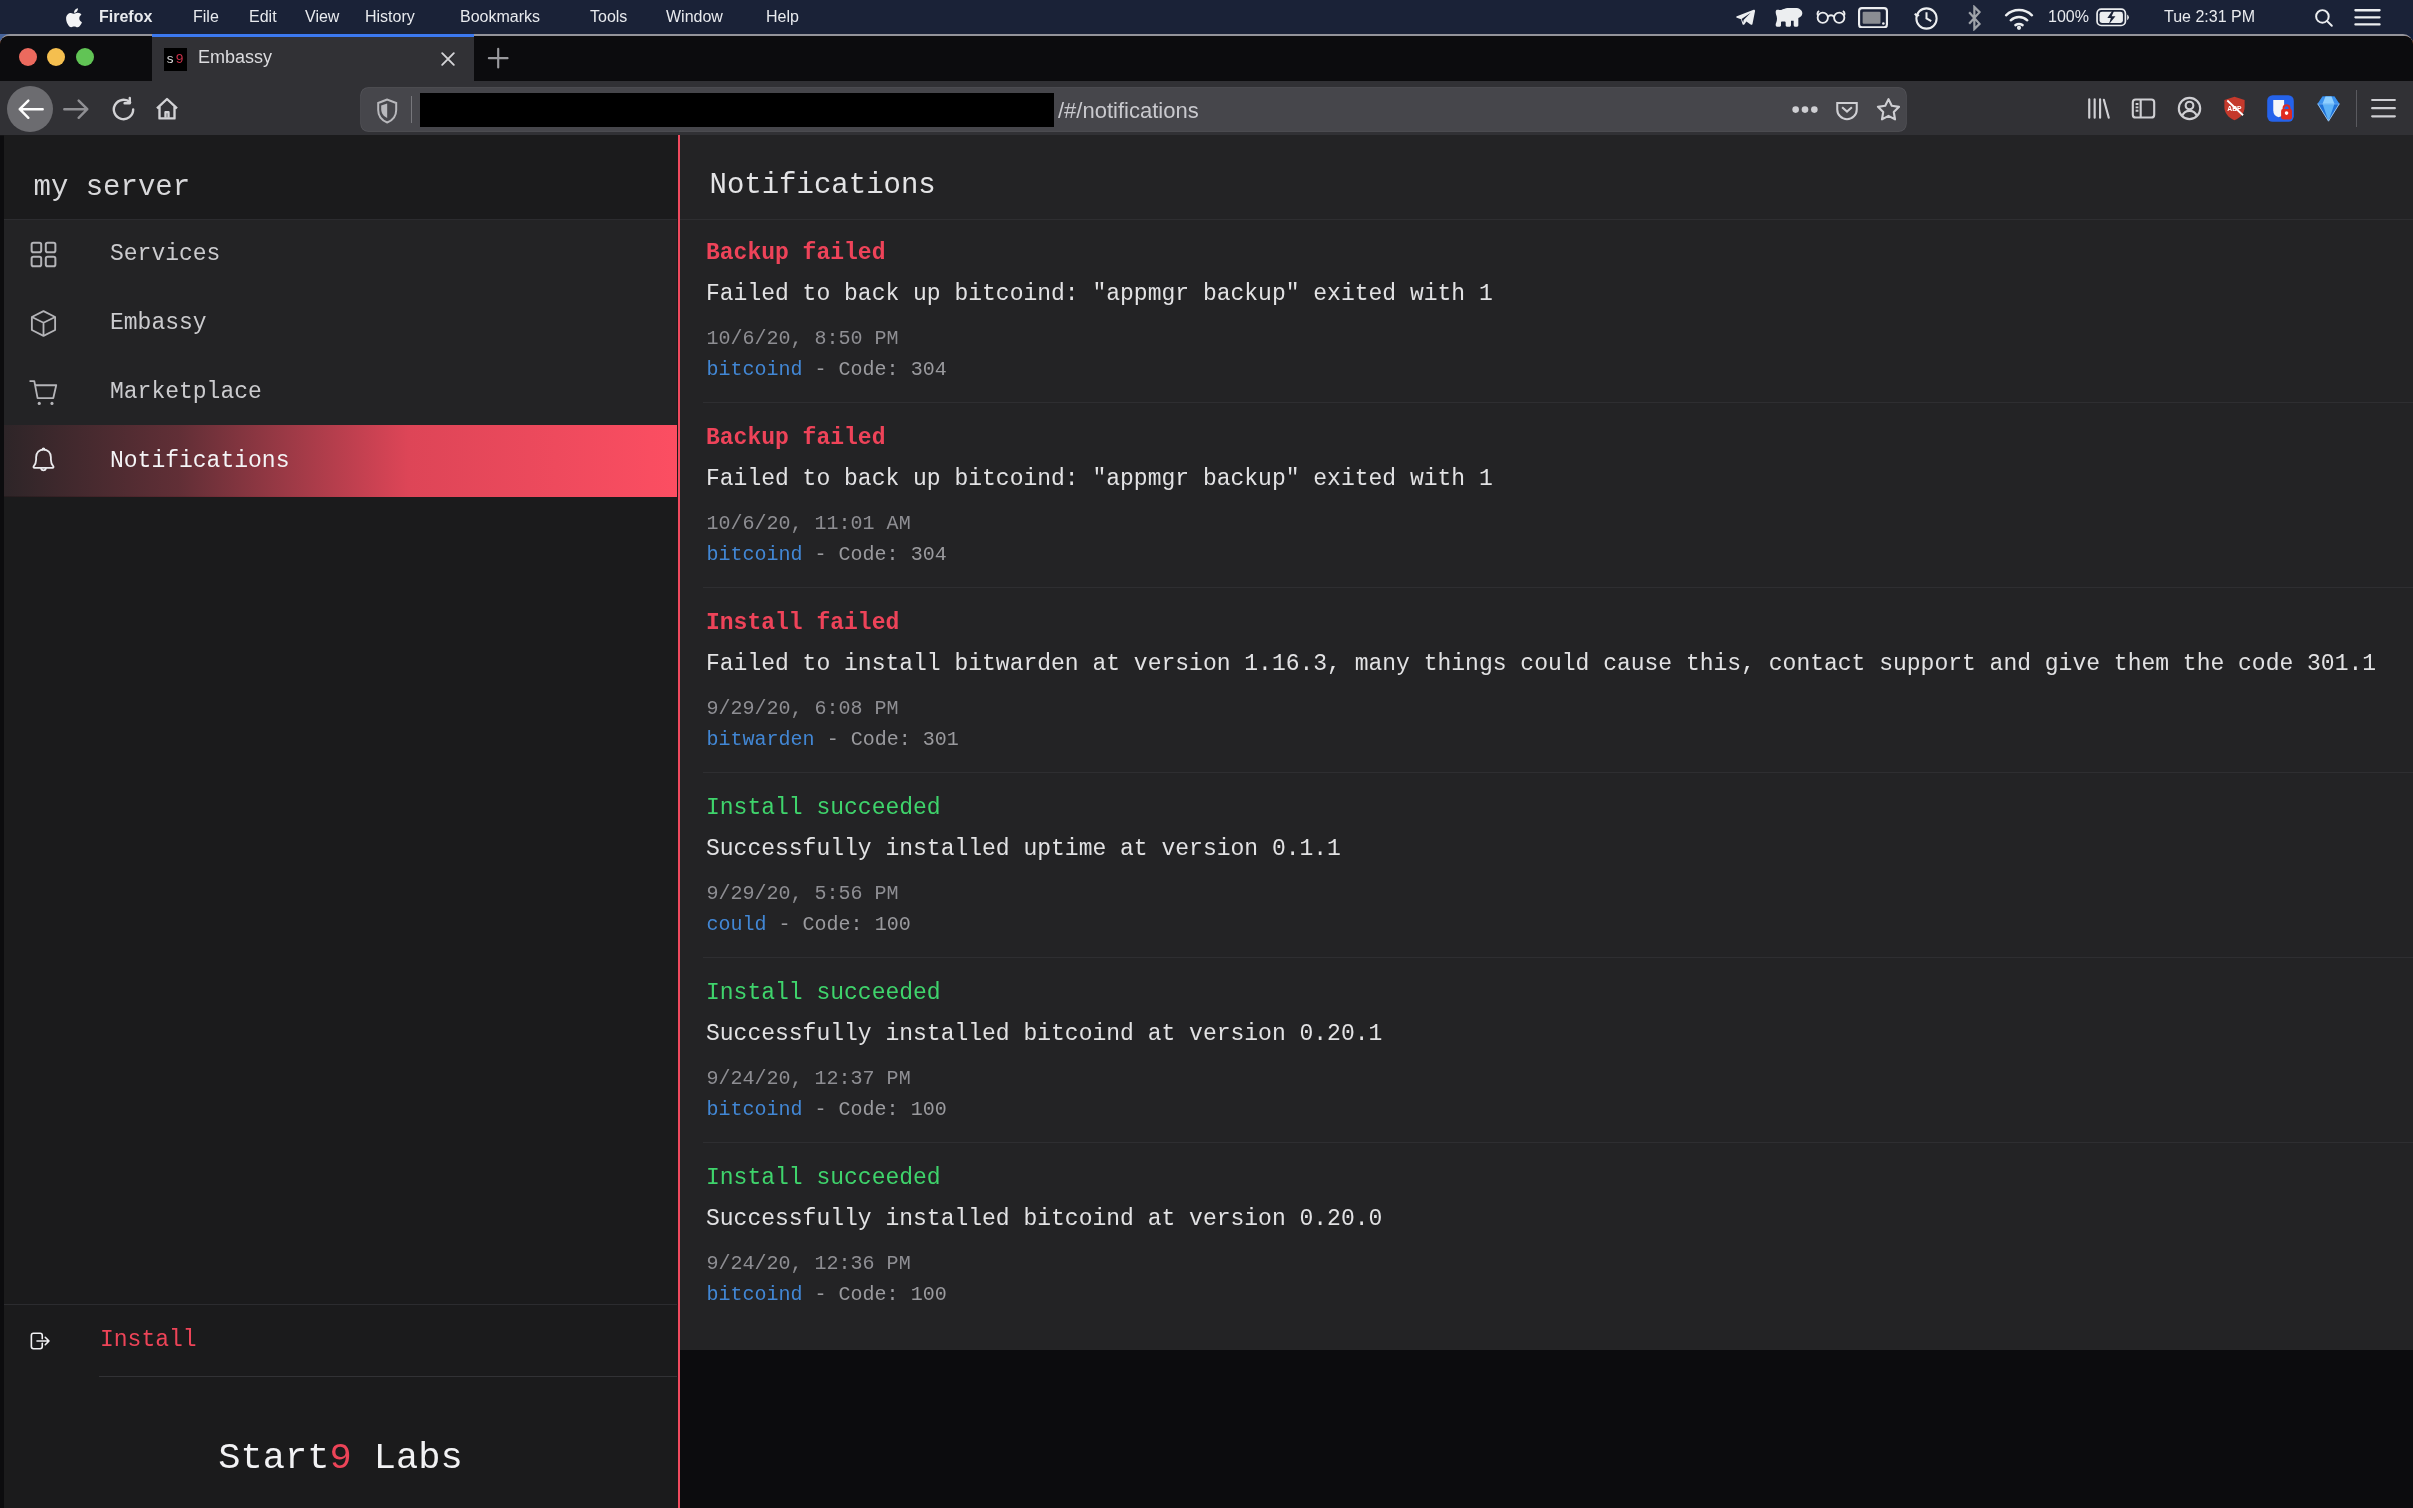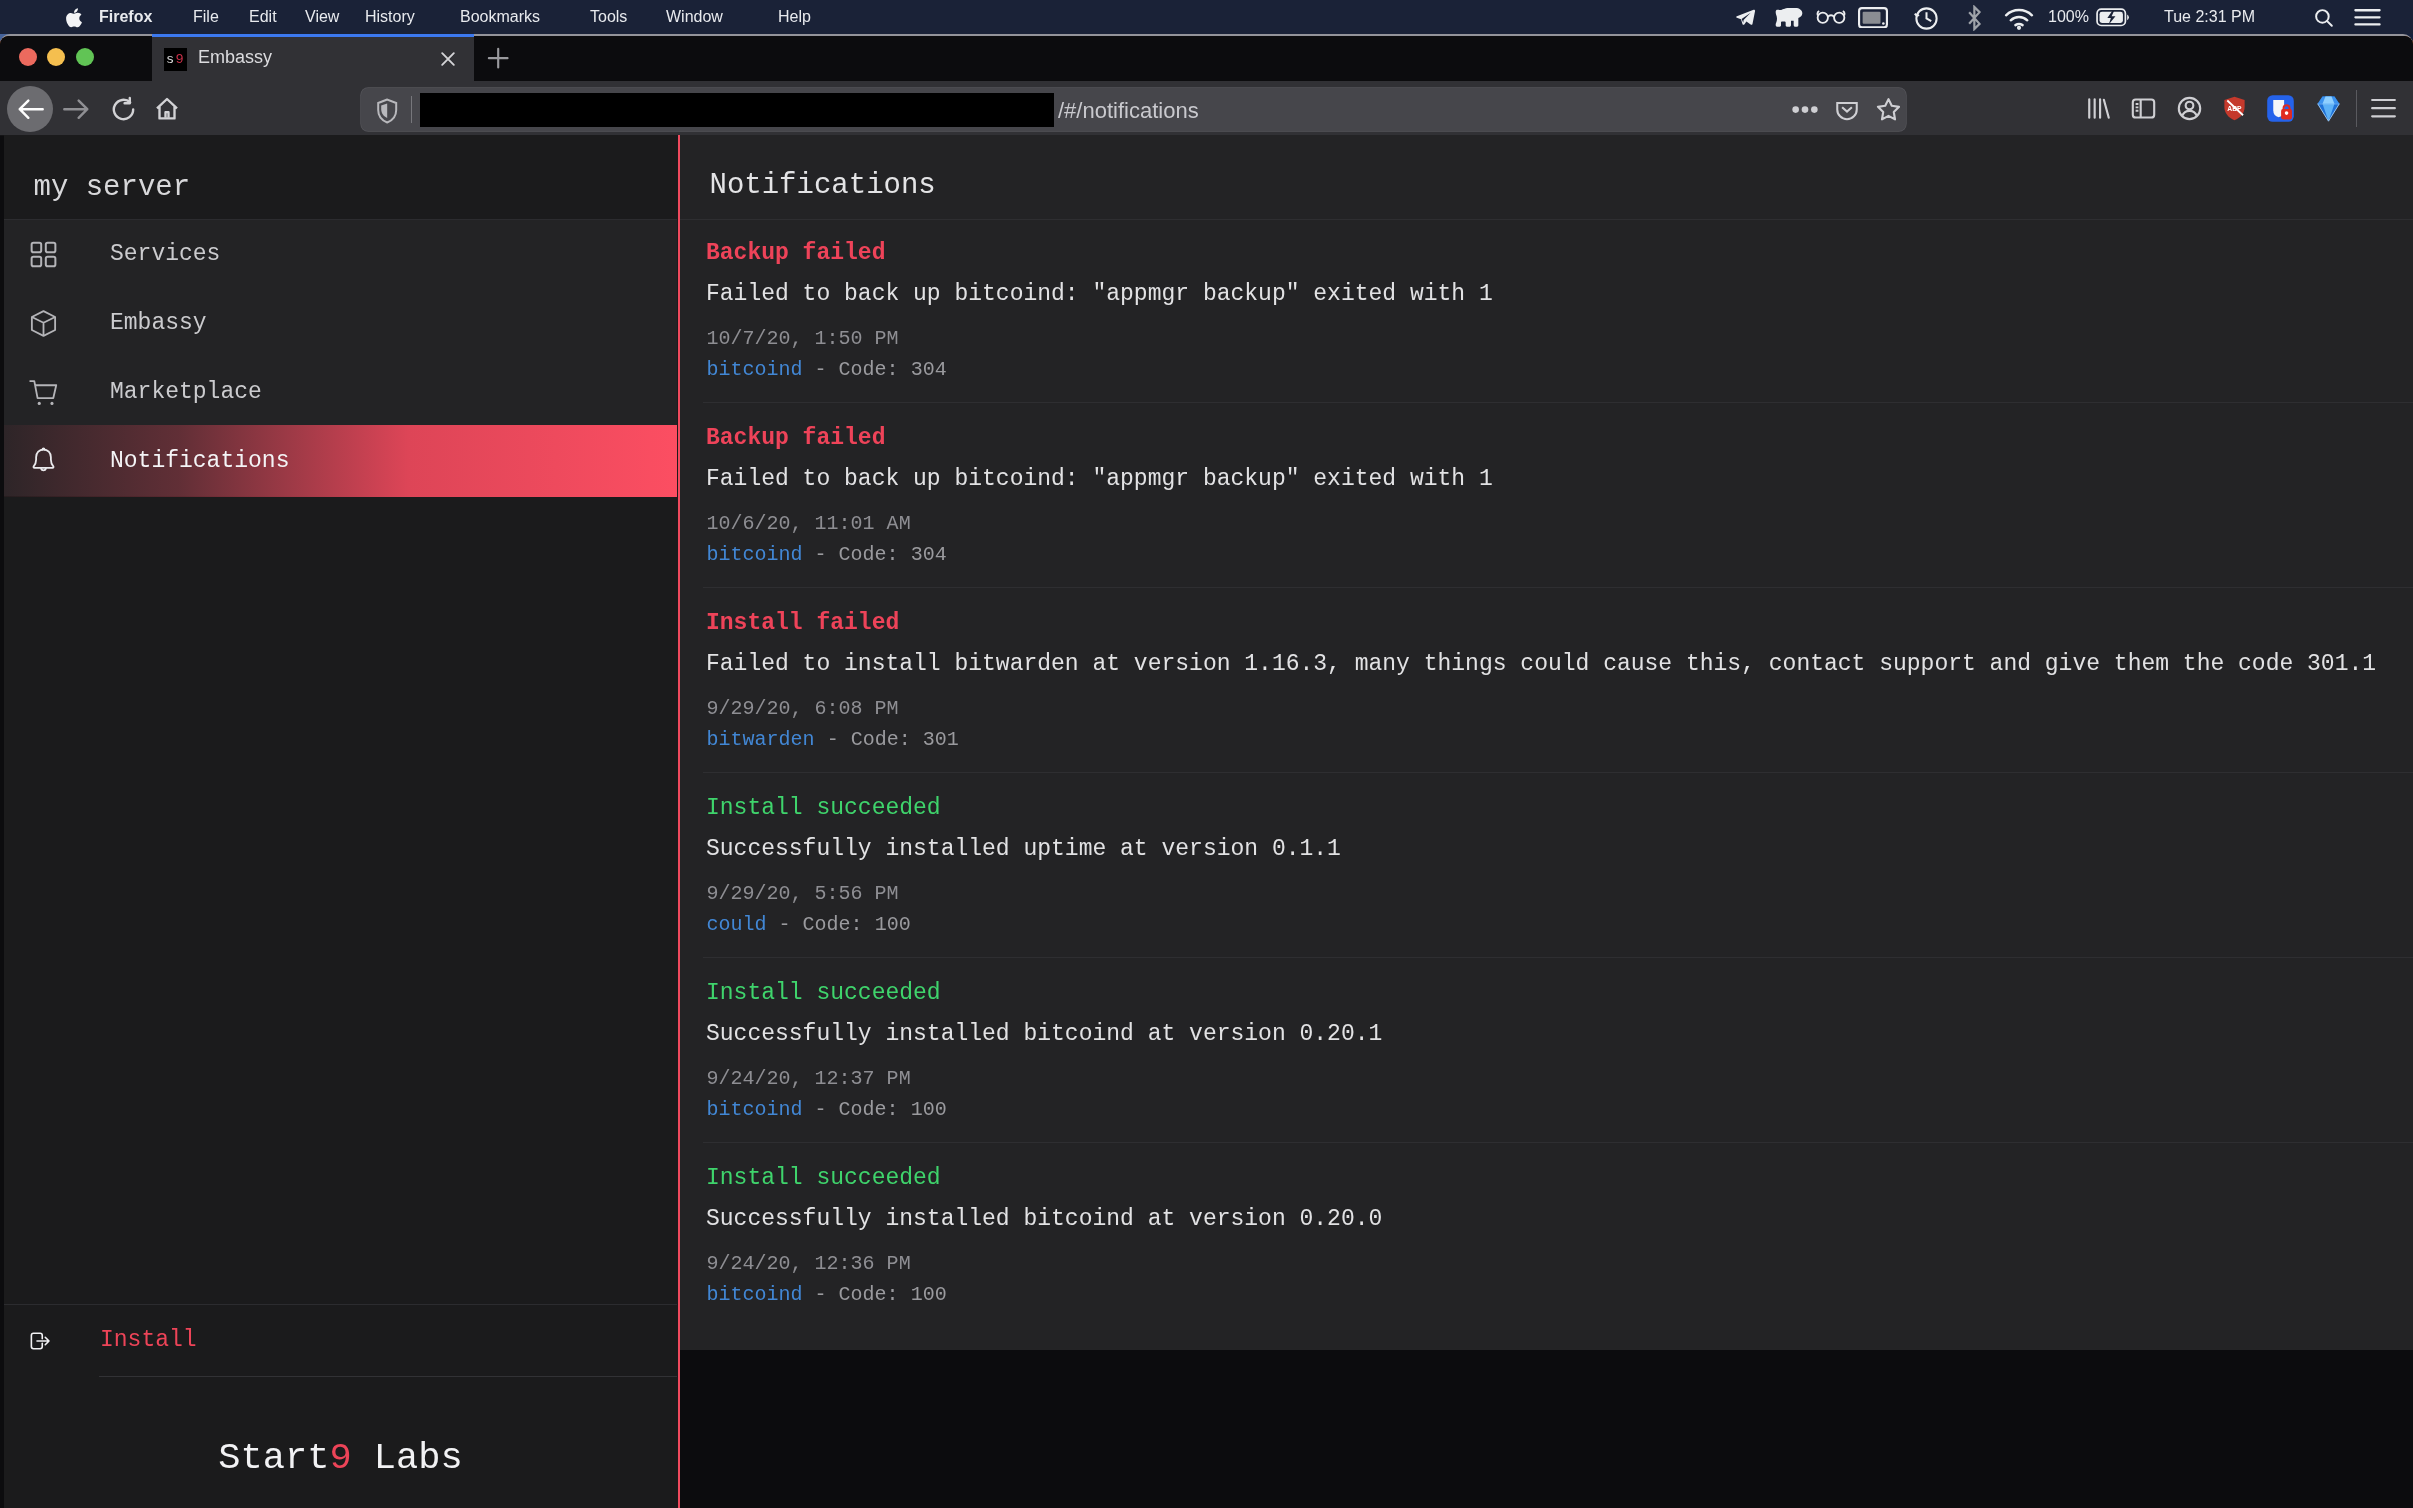--- a/index.html
+++ b/index.html
@@ -70,21 +70,21 @@
       <path fill="#f2f3f5" d="M318.7 268.7c-.2-36.7 16.4-64.4 50-84.8-18.8-26.9-47.2-41.7-84.7-44.6-35.5-2.7-74.3 20.7-88.5 20.7-15 0-49.4-19.7-76.4-19.7C63.3 141.2 4 184.8 4 273.5q0 39.3 14.4 81.2c12.8 36.7 59 126.7 107.2 125.2 25.2-.6 43-17.9 75.8-17.9 31.8 0 48.3 17.9 76.4 17.9 48.6-.7 90.4-82.5 102.6-119.3-65.2-30.7-61.7-90-61.7-91.9zm-56.6-164.2c27.3-32.4 24.8-61.9 24-72.5-24.1 1.4-52 16.4-67.9 34.9-17.5 19.8-27.8 44.3-25.6 71.9 26.1 2 49.9-11.4 69.5-34.3z"></path>
     </svg>
   <span class="mi" style="left:99px;font-weight:bold;">Firefox</span>
   <span class="mi" style="left:193px;">File</span>
   <span class="mi" style="left:249px;">Edit</span>
   <span class="mi" style="left:305px;">View</span>
   <span class="mi" style="left:365px;">History</span>
   <span class="mi" style="left:460px;">Bookmarks</span>
   <span class="mi" style="left:590px;">Tools</span>
   <span class="mi" style="left:666px;">Window</span>
-  <span class="mi" style="left:766px;margin-left:12px;">Help</span>
+  <span class="mi" style="left:766px;">Help</span>
 
   <svg style="left:1732px;top:7.2px;width:26px;height:21.5px;" viewBox="0 0 24 24">
       <path fill="#eceef0" d="M21.6 3.1 2.9 10.3c-.9.35-.9 1.45.03 1.76l4.6 1.6 1.74 5.5c.27.9 1.4 1.06 1.93.3l2.4-3.3 4.7 3.5c.77.57 1.86.14 2.05-.8l2.9-14.3c.2-1-.75-1.8-1.65-1.46zM8.2 13.3l10.1-6.9-7.9 8.1-.3 3.1-1.9-4.3z"></path>
     </svg>
   <svg style="left:1773px;top:5.7px;width:32px;height:24px;" viewBox="0 0 48 34">
       <path fill="#eceef0" d="M24 2c-7 0-10 3-13 3S4 3 4 8c0 4 2 6 2 10 0 5-2 6-2 9 0 2 1 3 3 3h3c1.5 0 2-1 2-2v-4c0-1 .8-1.6 2-1.6h3c1 0 2 .6 2 1.6v4c0 1 .5 2 2 2h3.5c1.5 0 2.5-1 2.5-3v-6h4v6c0 2 1 3 2.5 3H36c1.5 0 2-1 2-2V17c3-1 6-3.4 6-7 0-5-5-8-10-8-4 0-6 0-10 0z"></path>
     </svg>
   <svg style="left:1816px;top:9.3px;width:30px;height:16px;" viewBox="0 0 42 22" fill="none" stroke="#eceef0" stroke-width="2.6">
       <circle cx="9.5" cy="12" r="7.2"></circle>
       <circle cx="32.5" cy="12" r="7.2"></circle>
@@ -271,21 +271,21 @@
       <div id="brand">Start<span class="nine">9</span> Labs</div>
     </div>
     <div id="content">
       <div id="chead">
             <div class="t">Notifications</div>
           </div>
       <div id="items">
         <div class="item">
           <div class="title red">Backup failed</div>
           <div class="body">Failed to back up bitcoind: "appmgr backup" exited with 1</div>
-          <div class="ts">10/7/20, 1:50 PM</div>
+          <div class="ts">10/6/20, 8:50 PM</div>
           <div class="code"><span class="blue">bitcoind</span> - Code: 304</div>
           <div class="sep"></div>
         </div>
         <div class="item">
           <div class="title red">Backup failed</div>
           <div class="body">Failed to back up bitcoind: "appmgr backup" exited with 1</div>
           <div class="ts">10/6/20, 11:01 AM</div>
           <div class="code"><span class="blue">bitcoind</span> - Code: 304</div>
           <div class="sep"></div>
         </div>

